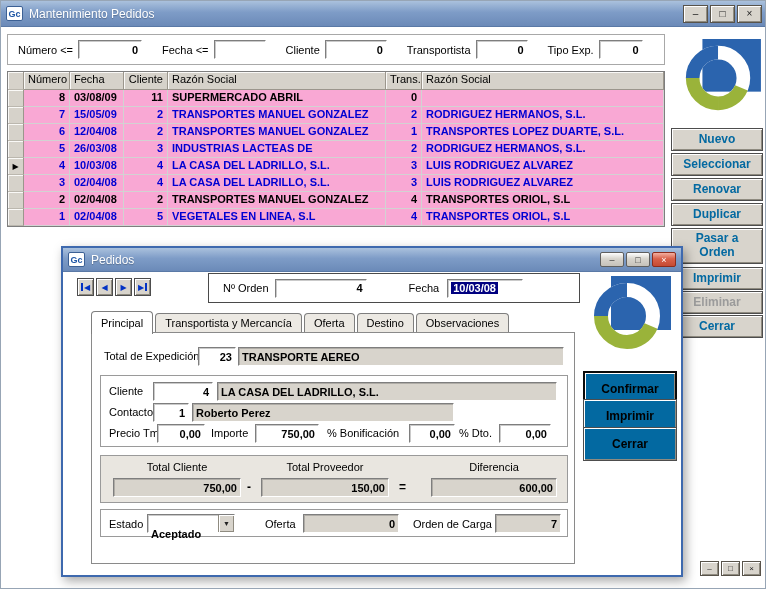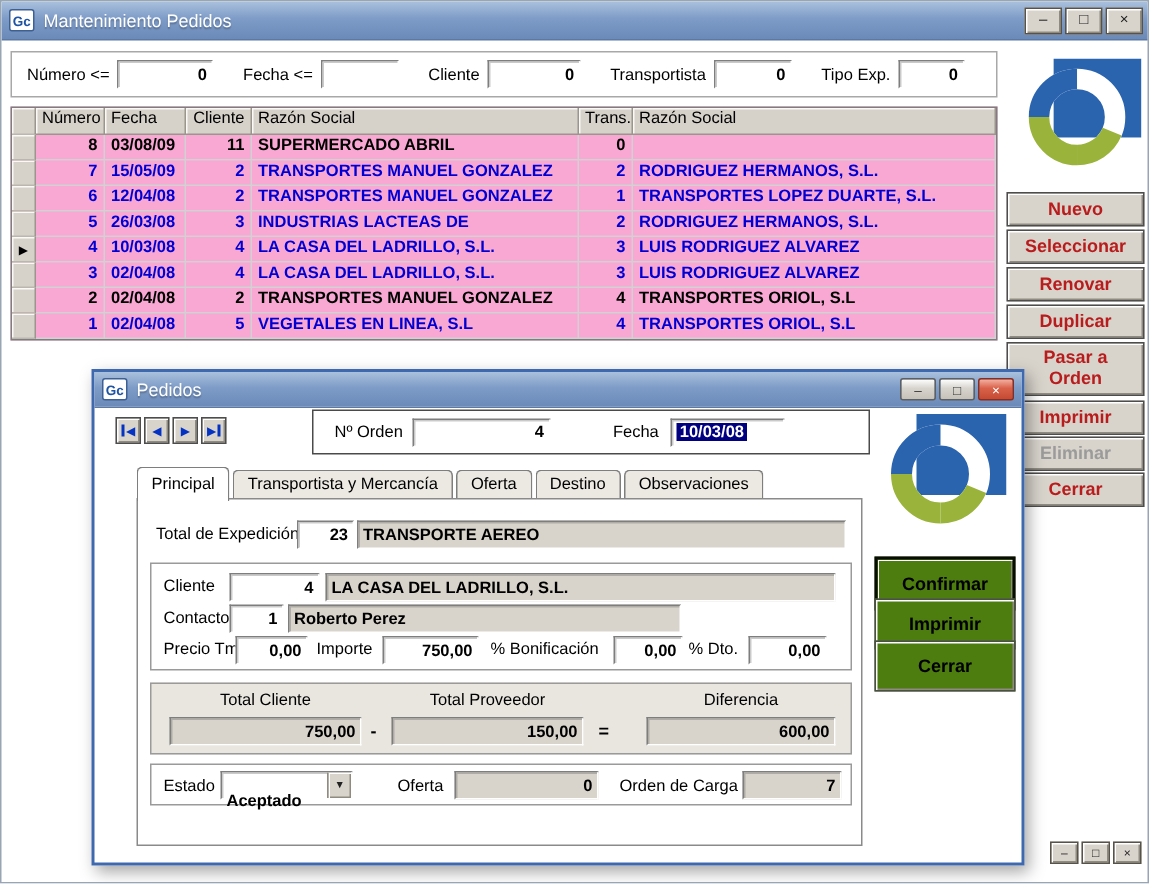--- a/index.html
+++ b/index.html
@@ -58,21 +58,21 @@
     border-right:1px solid #d2d2d2; border-bottom:1px solid #d2d2d2;
     font-size:11px; font-weight:bold; padding:1px 4px; white-space:nowrap; overflow:hidden;
   }
   .num { text-align:right; }
   .rblue .gc { color:#0000d2; }
   .rblack .gc { color:#000; }
   
   .abtn {
     position:absolute; left:670px; width:92px; height:23px; background:#d8d4cc;
     border:1px solid #4d4d4d; box-shadow:inset 1px 1px 0 #fff, inset -1px -1px 0 #8f8b80;
-    font:bold 12px "Liberation Sans", sans-serif; color:#b91c1c;
+    font:bold 12px "Liberation Sans", sans-serif; color:#0369a1;
     display:flex; align-items:center; justify-content:center; text-align:center; line-height:1.15; padding:0;
   }
   .abtn.disabled { color:#9b9b9b; }
   .logo-box { position:absolute; }
   
   .pwin {
     position:absolute; left:60px; top:245px; width:622px; height:331px; background:#fff;
     border:2px solid #3e69ae; box-shadow:3px 4px 10px rgba(0,0,0,.35); z-index:10;
   }
   .ped-tb { left:0; top:0; width:100%; height:24px; padding:0 5px; }
@@ -118,21 +118,21 @@
   .ghead { font-weight:normal; font-size:11px; text-align:center; }
   .opsign { font-weight:bold; font-size:12px; }
   .combo { display:flex; height:19px; border:1px solid; border-color:#7e7e7e #fff #fff #7e7e7e; box-shadow:inset 1px 1px 0 rgba(80,80,80,.3); background:#fff; }
   .combo-text { flex:1; font-weight:bold; font-size:11px; display:flex; align-items:center; padding:0 3px;margin-top:19px; }
   .combo-arrow {
     width:16px; background:#d8d4cc; border-left:1px solid #8f8b80;
     box-shadow:inset 1px 1px 0 #fff, inset -1px -1px 0 #8f8b80;
     font-size:7px; color:#222; display:flex; align-items:center; justify-content:center; padding:0; border-top:none; border-right:none; border-bottom:none;
   }
   .pbtn {
-    position:absolute; left:520px; width:94px; height:23px; background:#4d7c0f;
+    position:absolute; left:520px; width:94px; height:23px; background:#0369a1;
     border:1px solid #4d4d4d; box-shadow:inset 1px 1px 0 #fff, inset -1px -1px 0 #8f8b80;
     font:bold 12px "Liberation Sans", sans-serif; display:flex; align-items:center; justify-content:center; padding:16px;
   }
   .pbtn.default { border:2px solid #0a0a0a; height:24px; }
   .mdi-ctls { position:absolute; left:699px; top:560px; display:flex; gap:2px; z-index:5; }
 </style>
 </head>
 <body>
 
 <div id="screen">

